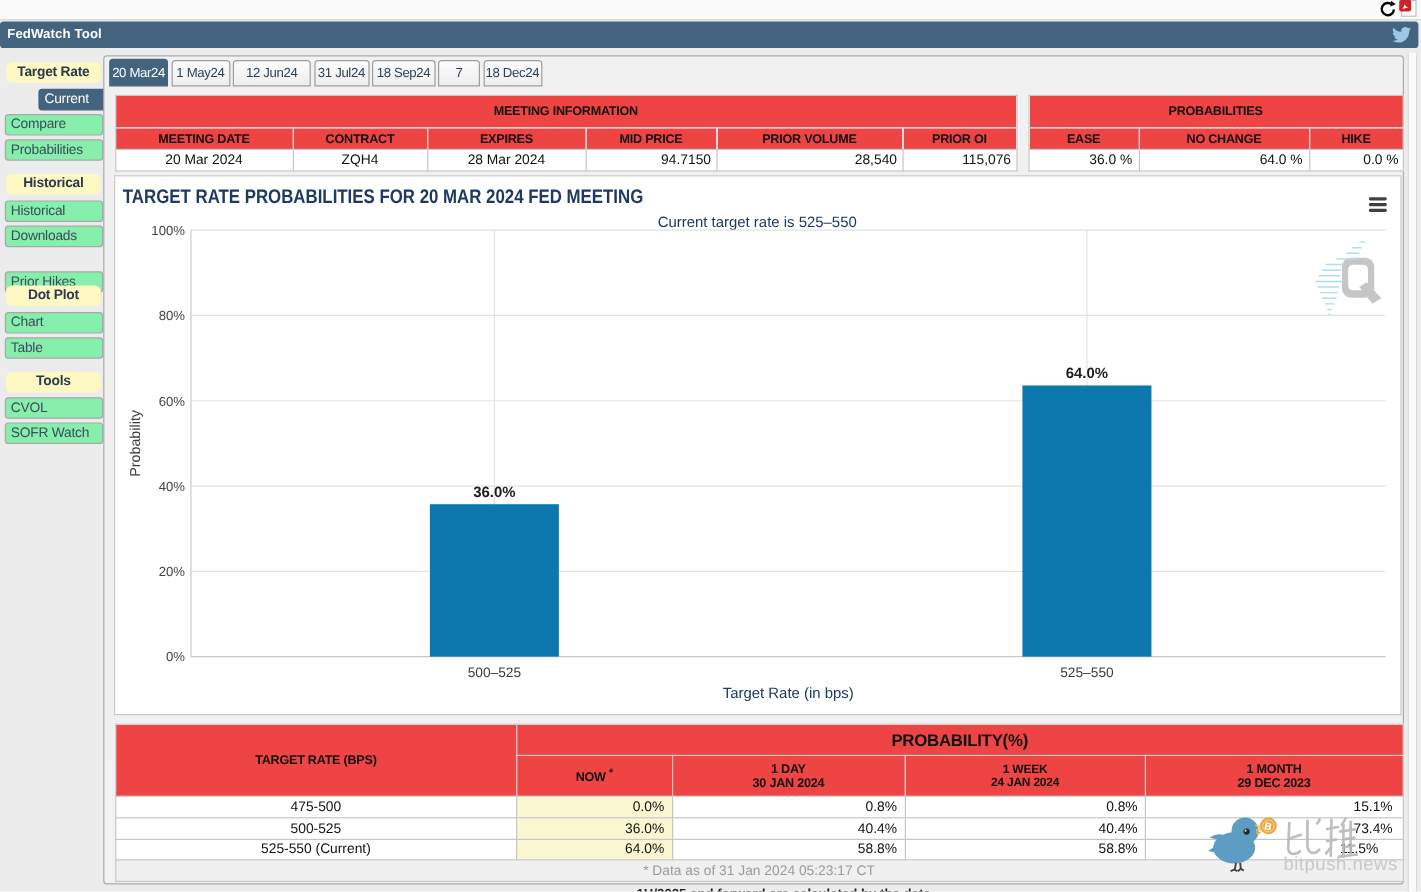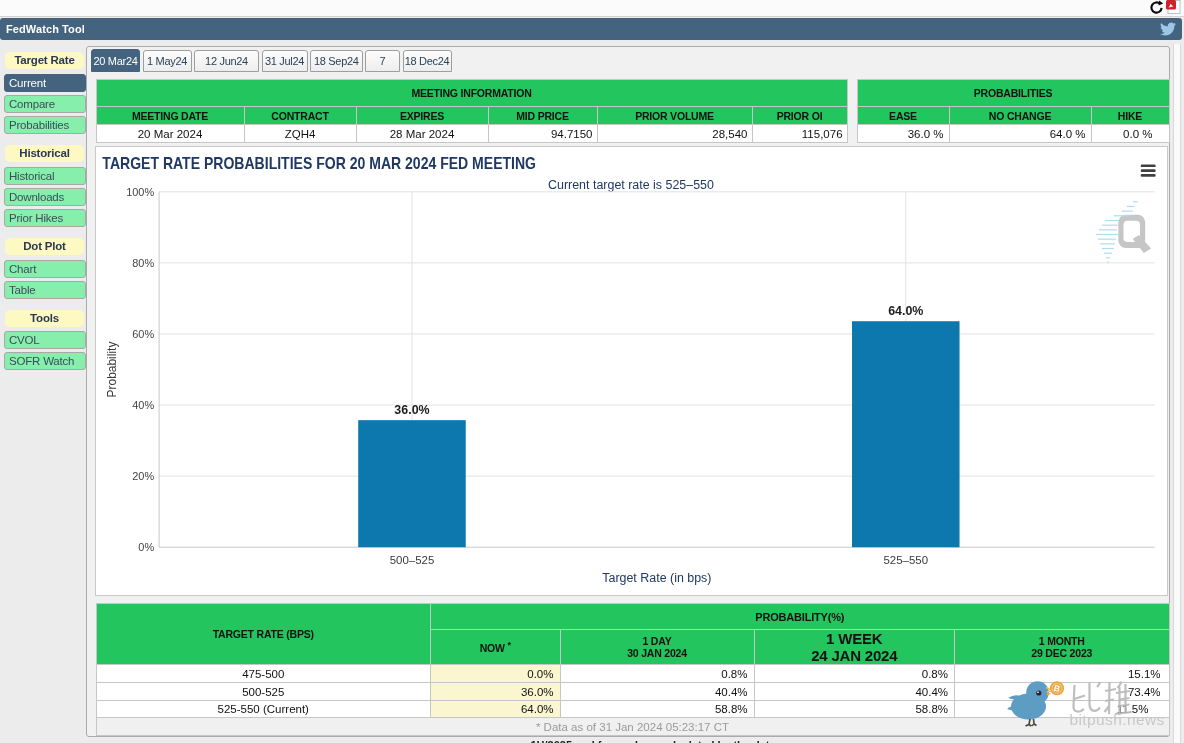--- a/index.html
+++ b/index.html
@@ -8,33 +8,33 @@
   .abs { position:absolute; }
   
   #topstrip { left:0; top:0; width:1184px; height:17px; background:#fbfbfb; border-bottom:1px solid #d2d2d2; }
   
   #navbar { left:0; top:18px; width:1182px; height:22px; background:#44637f; border-radius:3px; color:#fff; font-size:11px; font-weight:bold; line-height:23px; padding-left:6px; letter-spacing:0.1px; }
   
   #sbtrack { left:1173px; top:44px; width:8px; height:699px; background:#fafafa; border-left:1px solid #dadada; border-right:1px solid #dadada; }
   
   .pill { left:5px; width:79px; height:17px; background:#fef9c3; border-radius:5px; text-align:center; font-size:11.5px; letter-spacing:-0.2px; font-weight:bold; color:#2b3950; line-height:17px; }
   .sitem { left:4px; width:82px; height:18px; background:#86efac; border:1px solid #a8a8a8; border-radius:3px; font-size:11.5px; letter-spacing:-0.2px; color:#3d4c5c; line-height:16px; padding-left:4px; }
-  .sitem.sel { background:#44637f; color:#fff; border-color:#44637f; }
+  .sitem.sel { background:#44637f; color:#fff; border-color:#44637f;margin-left:28px; }
   
   #panel { left:86px; top:46px; width:1084px; height:691px; background:#f1f1f1; border:1px solid #ababab; border-radius:3px; }
   
   #tabs { left:91px; top:50px; height:23px; display:flex; }
   .tab { height:22px; border:1px solid #9e9e9e; border-radius:3px 3px 0 0; background:linear-gradient(#fdfdfd,#ededed); color:#2c4258; font-size:11px; letter-spacing:-0.3px; line-height:20px; text-align:center; overflow:hidden; margin-right:2.5px; }
   .tab.sel { height:23px; background:#44637f; color:#fff; border-color:#44637f; margin-top:-1px; line-height:23px; }
   
   table { border-collapse:collapse; table-layout:fixed; }
   .itbl { background:#fff; }
   .itbl td, .itbl th { border:1px solid #c6c6c6; font-size:11.5px; color:#111; overflow:hidden; white-space:nowrap; }
   .itbl .hdr { letter-spacing:-0.2px; font-size:10.5px; }
-  .itbl .hdr { background:#22c55e; font-weight:bold; text-align:center; }
+  .itbl .hdr { background:#ef4444; font-weight:bold; text-align:center; }
   .itbl .num { text-align:right; padding-right:4px; }
   .itbl .ctr { text-align:center; }
 </style>
 </head>
 <body>
 <div class="abs" id="topstrip"></div>
 <div class="abs" id="navbar">FedWatch Tool</div>
 <div class="abs" id="sbtrack"></div>
 
 <svg class="abs" style="left:1149px;top:0px" width="15" height="15" viewBox="0 0 15 15">
@@ -51,21 +51,21 @@
   <path d="M23.953 2.57a10 10 0 01-2.825.775A4.958 4.958 0 0023.291.622c-.951.555-2.005.959-3.127 1.184A4.92 4.92 0 0011.78 6.288C7.69 6.095 4.067 4.13 1.64 1.162a4.822 4.822 0 00-.666 2.475c0 1.71.87 3.213 2.188 4.096a4.904 4.904 0 01-2.228-.616v.06a4.923 4.923 0 003.946 4.827 4.996 4.996 0 01-2.212.085 4.936 4.936 0 004.604 3.417A9.867 9.867 0 011.17 17.61c-.39 0-.779-.023-1.17-.067a13.995 13.995 0 007.557 2.209c9.053 0 13.998-7.496 13.998-13.985 0-.21 0-.42-.015-.63A9.935 9.935 0 0024 2.59z" fill="#9cc8e5"></path>
 </svg>
 
 <div class="abs pill" style="top:52px">Target Rate</div>
 <div class="abs sitem sel" style="top:74px">Current</div>
 <div class="abs sitem" style="top:95px">Compare</div>
 <div class="abs sitem" style="top:116px">Probabilities</div>
 <div class="abs pill" style="top:145px">Historical</div>
 <div class="abs sitem" style="top:167px">Historical</div>
 <div class="abs sitem" style="top:188px">Downloads</div>
-<div class="abs sitem" style="top:209px">Prior Hikes</div>
+<div class="abs sitem" style="top:226px">Prior Hikes</div>
 <div class="abs pill" style="top:238px">Dot Plot</div>
 <div class="abs sitem" style="top:260px">Chart</div>
 <div class="abs sitem" style="top:281px">Table</div>
 <div class="abs pill" style="top:310px">Tools</div>
 <div class="abs sitem" style="top:331px">CVOL</div>
 <div class="abs sitem" style="top:352px">SOFR Watch</div>
 
 <div class="abs" id="panel"></div>
 <div class="abs" id="tabs">
   <div class="tab sel" style="width:49px">20 Mar24</div>
@@ -120,21 +120,21 @@
         <td class="hdr" colspan="3">PROBABILITIES</td>
       </tr>
   <tr style="height:18px">
         <td class="hdr">EASE</td>
         <td class="hdr">NO CHANGE</td>
         <td class="hdr">HIKE</td>
       </tr>
   <tr style="height:18px">
         <td class="num" style="padding-right:5px">36.0&nbsp;%</td>
         <td class="num" style="padding-right:5px">64.0&nbsp;%</td>
-        <td class="num" style="padding-right:16px">0.0&nbsp;%</td>
+        <td class="num" style="padding-right:3px">0.0&nbsp;%</td>
       </tr>
 </tbody>
   </table>
 
 <svg class="abs" style="left:95px;top:146px;background:#fff;border:1px solid #c9c9c9" width="1073" height="450" viewBox="0 0 1073 450">
   <text transform="translate(5,22) scale(0.855,1)" font-size="16.5" font-weight="bold" fill="#1f3964">TARGET RATE PROBABILITIES FOR 20 MAR 2024 FED MEETING</text>
   <g fill="#404040">
     <rect x="1048" y="17.5" width="15" height="2.7" rx="1.2"></rect>
     <rect x="1048" y="22.3" width="15" height="2.7" rx="1.2"></rect>
     <rect x="1048" y="27.1" width="15" height="2.7" rx="1.2"></rect>
@@ -203,26 +203,26 @@
   <colgroup>
       <col style="width:334.5px">
       <col style="width:129.5px">
       <col style="width:194px">
       <col style="width:200.5px">
       <col style="width:214.5px">
     </colgroup>
   <tbody>
       <tr style="height:26px">
         <td class="hdr" rowspan="2" style="font-size:10.5px">TARGET RATE (BPS)</td>
-        <td class="hdr" colspan="4" style="font-size:11px">PROBABILITY(%)</td>
+        <td class="hdr" colspan="4" style="font-size:14px">PROBABILITY(%)</td>
       </tr>
   <tr style="height:34px">
     <td class="hdr" style="font-size:10.5px">NOW&nbsp;<span style="vertical-align:4px;font-size:9px">*</span></td>
     <td class="hdr" style="font-size:10.5px">1 DAY<br>30 JAN 2024</td>
-    <td class="hdr" style="font-size:15px">1 WEEK<br>24 JAN 2024</td>
+    <td class="hdr" style="font-size:10px">1 WEEK<br>24 JAN 2024</td>
     <td class="hdr" style="font-size:10.5px">1 MONTH<br>29 DEC 2023</td>
   </tr>
   <tr style="height:18px">
         <td class="ctr">475-500</td>
         <td class="num" style="background:#f9f6d0;padding-right:6px">0.0%</td>
         <td class="num" style="padding-right:6px">0.8%</td>
         <td class="num" style="padding-right:6px">0.8%</td>
         <td class="num" style="padding-right:8px">15.1%</td>
       </tr>
   <tr style="height:18px">

